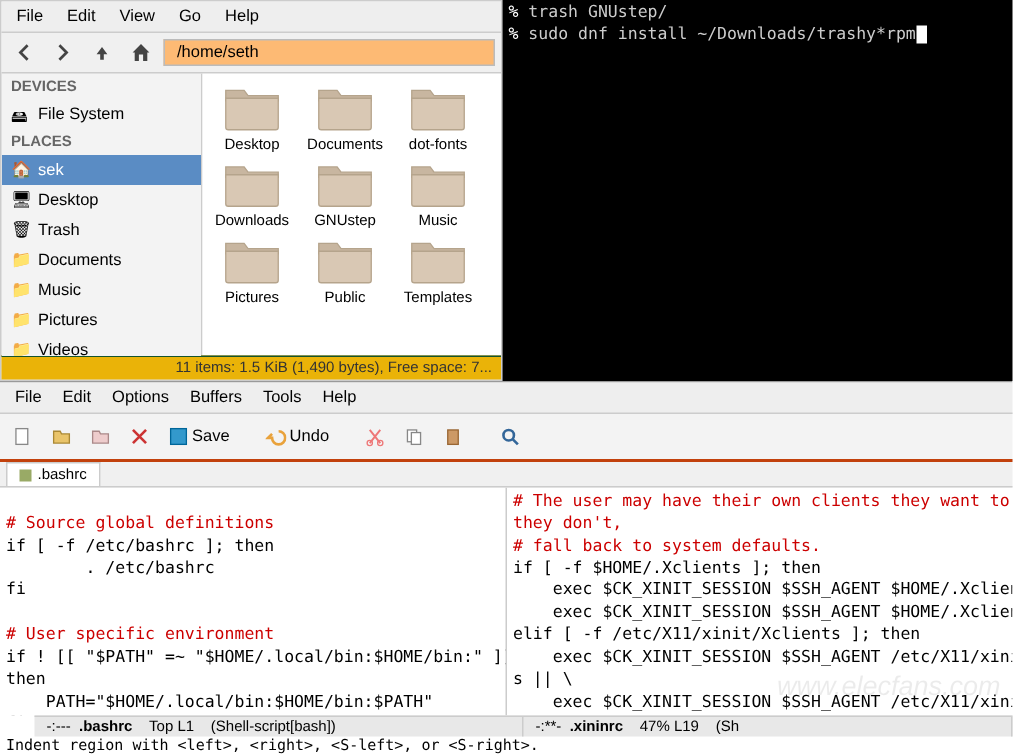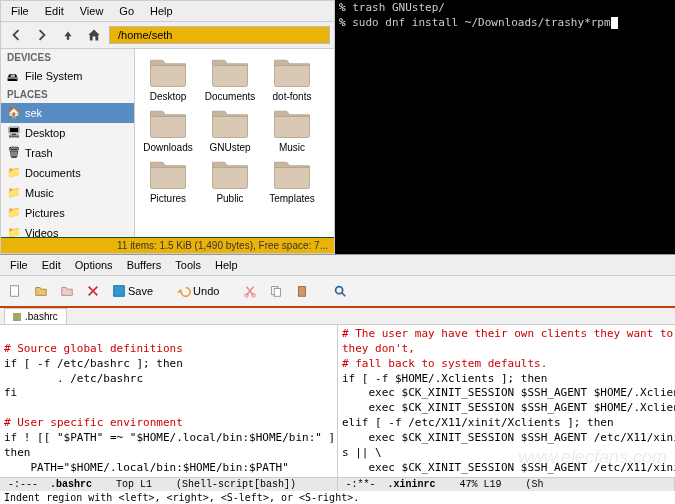--- a/index.html
+++ b/index.html
@@ -5,21 +5,21 @@
 * { box-sizing: border-box; margin: 0; padding: 0; }
 body { font-family: sans-serif; font-size: 11px; width: 675px; height: 504px; overflow: hidden; background: #fff; position: relative; }
 
 
 .top-area { display: flex; height: 254px; }
 .fm { width: 335px; background: #f5f5f5; display: flex; flex-direction: column; border: 1px solid #ccc; }
 .fm-menubar { display: flex; gap: 4px; padding: 2px 4px; background: #eee; border-bottom: 1px solid #ccc; font-size: 11px; }
 .fm-menubar span { padding: 2px 6px; }
 .fm-toolbar { display: flex; align-items: center; gap: 4px; padding: 3px 4px; background: #f0f0f0; border-bottom: 1px solid #ccc; }
 .fm-nav-btn { width: 22px; height: 20px; display: flex; align-items: center; justify-content: center; color: #444; }
-.fm-path { flex: 1; background: #eab308; border: 1px solid #bbb; padding: 2px 20px 2px 6px; font-size: 11px; position: relative; }
+.fm-path { flex: 1; background: #fdba74; border: 1px solid #bbb; padding: 2px 20px 2px 6px; font-size: 11px; position: relative; }
 .fm-body { display: flex; flex: 1; overflow: hidden; }
 .fm-side { width: 134px; background: #f3f3f3; border-right: 1px solid #ccc; overflow-y: auto; font-size: 11px; }
 .fm-side-header { padding: 3px 6px; font-weight: bold; color: #666; font-size: 10px; }
 .fm-side-item { display: flex; align-items: center; gap: 4px; padding: 3px 6px; }
 .fm-side-item.selected { background: #5a8cc4; color: #fff; }
 .fm-side-item .icon { width: 14px; height: 14px; display: inline-block; }
 .fm-grid { flex: 1; background: #fff; display: flex; flex-wrap: wrap; align-content: flex-start; gap: 4px 8px; padding: 6px; overflow: hidden; }
 .fm-item { width: 54px; text-align: center; font-size: 10px; }
 .fm-folder-icon { width: 42px; height: 34px; margin: 0 auto 2px; }
 .fm-status { border-top: 1px solid #14532d; padding: 2px 6px; font-size: 10px; color: #333; background: #eab308; white-space: nowrap; overflow: hidden; text-overflow: ellipsis; text-align: right; }
@@ -37,21 +37,21 @@
 .ed-toolbar { display: flex; align-items: center; gap: 4px; padding: 4px; background: #f3f3f3; border-bottom: 2px solid #c2410c; }
 .tb-btn { height: 22px; display: flex; align-items: center; gap: 2px; padding: 0 4px; font-size: 11px; }
 .tb-btn svg { width: 14px; height: 14px; }
 .tb-sep { width: 8px; }
 .ed-tab { padding: 2px 8px; background: #fff; border: 1px solid #ccc; border-bottom: none; font-size: 10px; display: inline-flex; align-items: center; gap: 4px; }
 .ed-tab-marker { width: 8px; height: 8px; background: #9a6; display: inline-block; }
 .ed-panes { flex: 1; display: flex; overflow: hidden; font-family: monospace; font-size: 11px; line-height: 1.35; }
 .ed-pane { flex: 1; padding: 2px 4px; overflow: hidden; white-space: pre; border-right: 1px solid #ccc; }
 .ed-pane:last-child { border-right: none; }
 .red { color: #c00; }
-.ed-status { display: flex; background: #e8e8e8; border-top: 1px solid #ccc; font-family: Liberation Mono, monospace; font-size: 10px; }
+.ed-status { display: flex; background: #e8e8e8; border-top: 1px solid #ccc; font-family: Liberation Sans, sans-serif; font-size: 10px; margin-left: 23px; }
 .ed-status-cell { padding: 1px 8px; border-right: 1px solid #ccc; white-space: nowrap; }
 .ed-minibuf { font-family: monospace; font-size: 10px; padding: 1px 4px; }
 
 .folder-svg path { fill: #d9c8b4; stroke: #b5a48c; stroke-width: 1; }
 .folder-svg .tab { fill: #c8b6a0; }
 .watermark { position: absolute; right: 8px; bottom: 36px; color: rgba(0,0,0,0.08); font-size: 18px; font-style: italic; pointer-events: none;}
 </style>
 </head>
 <body>
 

